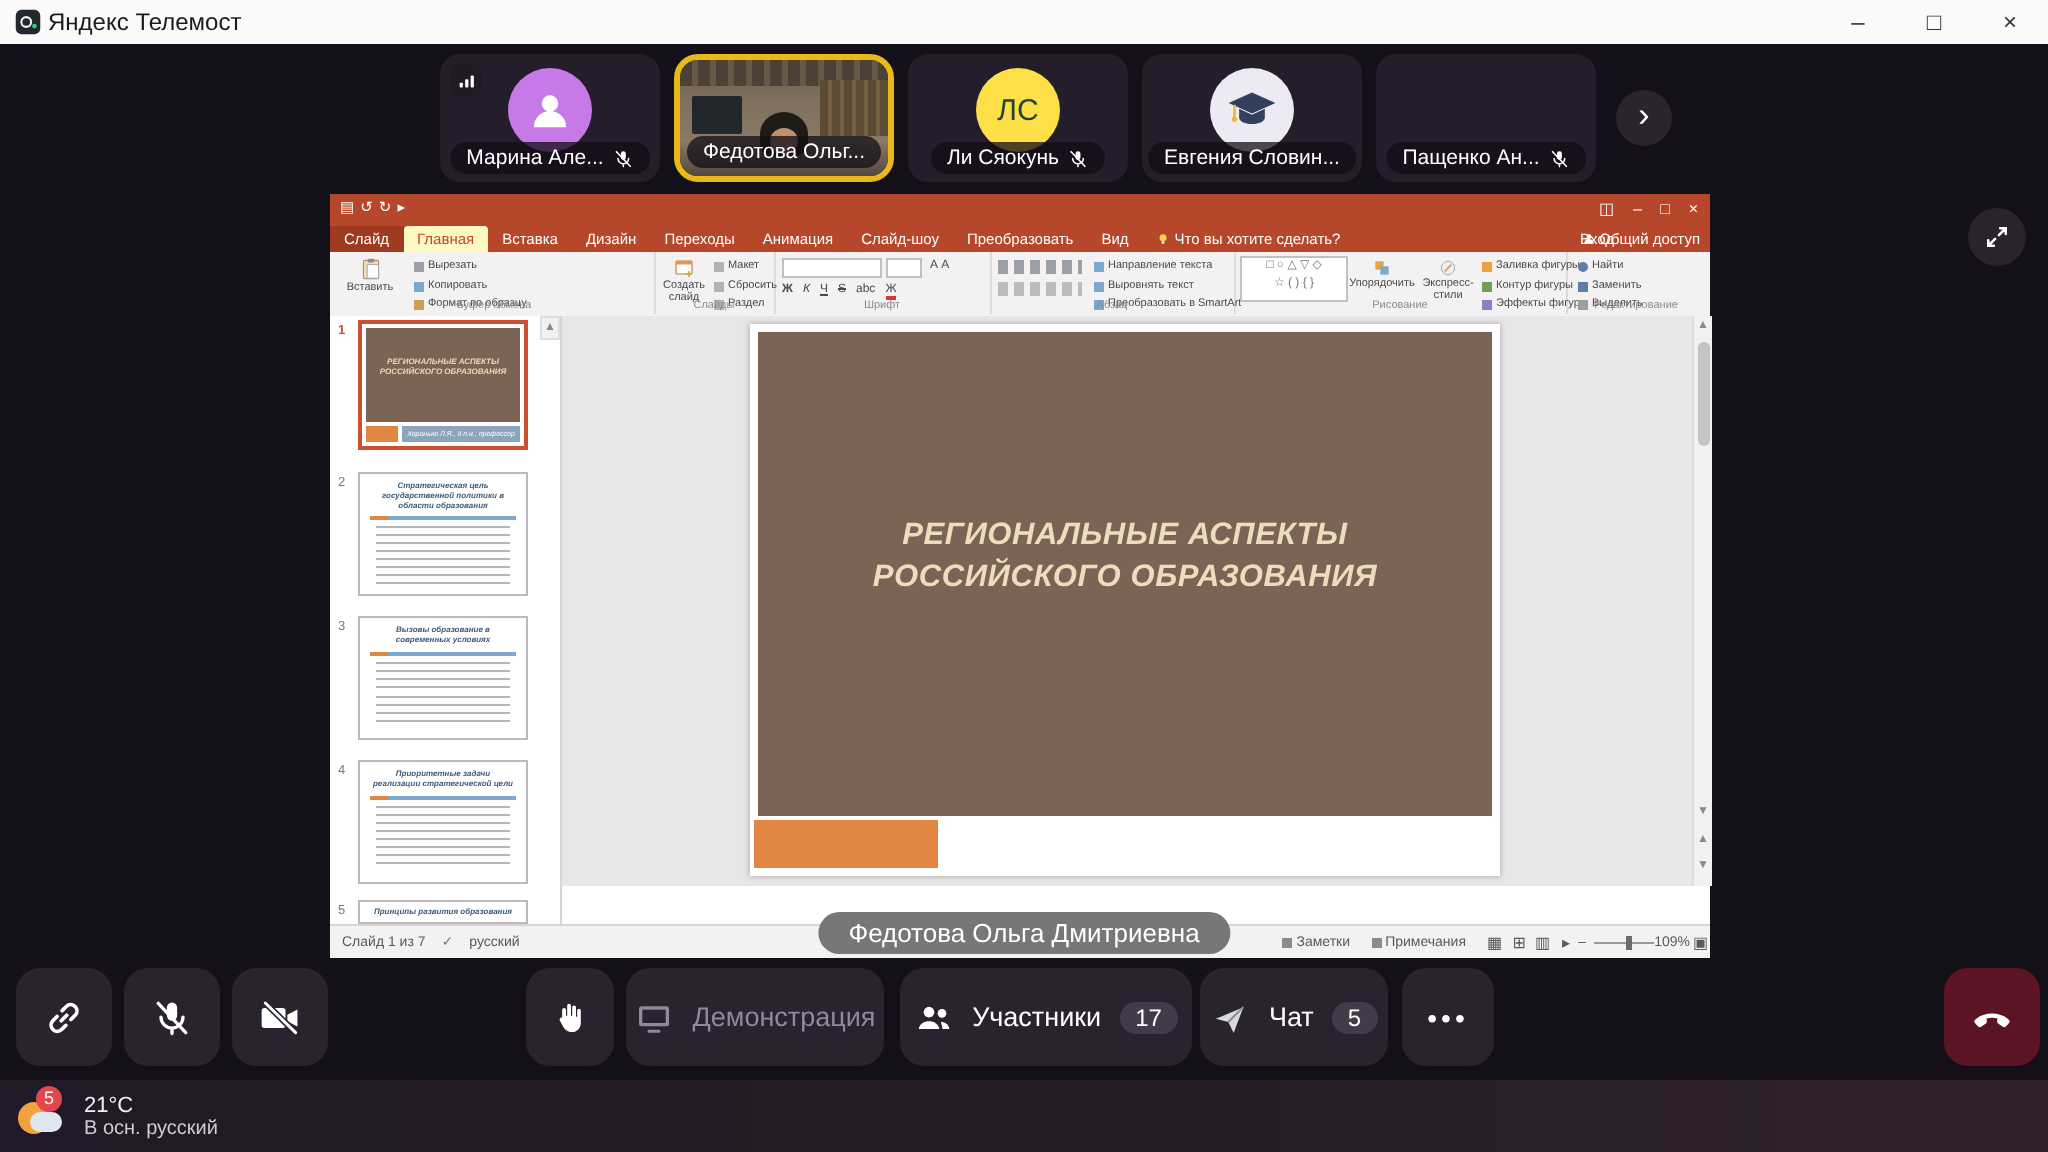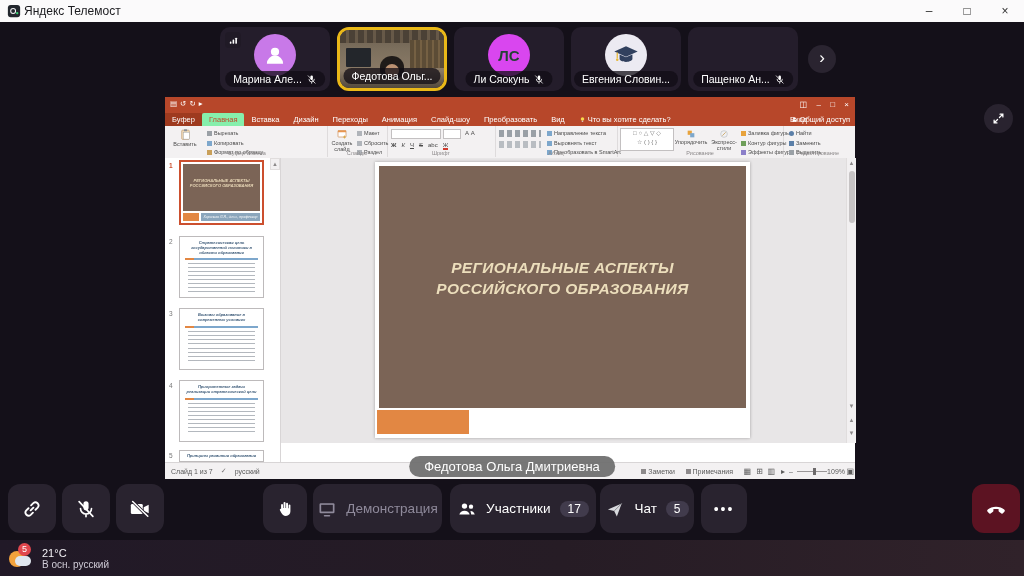--- a/index.html
+++ b/index.html
@@ -24,21 +24,21 @@
   
   .cbtn{position:absolute;top:484px;height:49px;background:#29232f;border-radius:12px;display:flex;
         align-items:center;justify-content:center;gap:9px;color:#fff;font-size:13.5px}
   .badge{background:#413b4c;border-radius:10px;padding:1px 8px;font-size:12px;color:#fff}
   
   .ppt{left:165px;top:97px;width:690px;height:381px;background:#fff;font-family:"Liberation Sans",sans-serif}
   .ppt-titlebar{left:0;top:0;width:690px;height:15px;background:#b7472a;color:#fff}
   .ppt-tabs{left:0;top:15px;width:690px;height:14px;background:#b7472a;display:flex;align-items:flex-end}
   .ptab{font-size:7.5px;color:#fff;padding:2px 7px 2px;white-space:nowrap}
   .ptab.file{background:#9e3a1f}
-  .ptab.active{background:#86efac;color:#c0492c;border-radius:2px 2px 0 0}
+  .ptab.active{background:#fef9c3;color:#c0492c;border-radius:2px 2px 0 0}
   .ribbon{left:0;top:29px;width:690px;height:32px;background:#f3f1f2;border-bottom:1px solid #d8d5d6}
   .group{position:absolute;top:0;height:31px;border-right:1px solid #dedbdc}
   .glabel{position:absolute;bottom:1px;left:0;right:0;text-align:center;font-size:5.5px;color:#8d8a8b}
   .tiny{font-size:5.5px;color:#4a4a4a;display:flex;align-items:center;gap:2px;line-height:1.3;white-space:nowrap}
   .micon{width:5px;height:5px;display:inline-block;flex:none;background:#c9a05a}
   .bigbtn{display:flex;flex-direction:column;align-items:center;font-size:5.5px;color:#4a4a4a;line-height:1.1;text-align:center}
   .panel{left:0;top:61px;width:115px;height:304px;background:#fff;border-right:1px solid #d8d5d6}
   .thumb{position:absolute;left:14px;width:85px;background:#fff;border:1px solid #bdbabb;box-sizing:border-box;overflow:hidden}
   .thumb.sel{border:2px solid #cc4f2e}
   .tnum{position:absolute;left:4px;font-size:6.5px;color:#777}
@@ -104,21 +104,21 @@
     <div class="s" style="left:70px;top:10px;width:34px;height:28px;background:repeating-linear-gradient(90deg,#5c4c36 0 4px,#756043 4px 6px)"></div>
     <div class="s" style="left:40px;top:26px;width:24px;height:22px;background:#1f1b19;border-radius:50% 50% 30% 30%"></div>
     <div class="s" style="left:45px;top:34px;width:14px;height:13px;background:#bb9172;border-radius:50%"></div>
   </div>
   <span class="pill">
     <span>Федотова Ольг...</span>
   </span>
 </div>
 
 <div class="tile" style="left:454px">
-  <span class="avatar" style="background:#d946ef;color:#234334;font-size:15px;font-weight:bold">ЛС</span>
+  <span class="avatar" style="background:#fde047;color:#234334;font-size:15px;font-weight:normal">ЛС</span>
   <span class="pill">
     <span>Ли Сяокунь</span>
     <svg viewBox="0 0 24 24" width="11" height="11">
         <rect x="9.3" y="3.5" width="5.4" height="9.5" rx="2.7" fill="#fff"></rect>
         <path d="M6.2 11.5a5.8 5.8 0 0 0 11.6 0M12 17.3v3" stroke="#fff" stroke-width="1.7" fill="none" stroke-linecap="round"></path>
         <path d="M4.5 4l15 16" stroke="#fff" stroke-width="1.7" stroke-linecap="round"></path>
       </svg>
   </span>
 </div>
 
@@ -153,21 +153,21 @@
 
   <div class="s ppt-titlebar">
     <span class="s" style="left:5px;top:2px;font-size:7.5px;letter-spacing:3px;color:#fff"><span>▤</span><span>↺</span><span>↻</span><span>▸</span></span>
     <span class="s" style="right:48px;top:3px;font-size:8px;color:#fff">◫</span>
     <span class="s" style="right:34px;top:3px;font-size:8px;color:#fff">–</span>
     <span class="s" style="right:20px;top:3px;font-size:8px;color:#fff">□</span>
     <span class="s" style="right:6px;top:3px;font-size:8px;color:#fff">×</span>
   </div>
 
   <div class="s ppt-tabs">
-    <span class="ptab file">Буфер</span>
+    <span class="ptab file">Слайд</span>
     <span class="ptab active">Главная</span>
     <span class="ptab">Вставка</span>
     <span class="ptab">Дизайн</span>
     <span class="ptab">Переходы</span>
     <span class="ptab">Анимация</span>
     <span class="ptab">Слайд-шоу</span>
     <span class="ptab">Преобразовать</span>
     <span class="ptab">Вид</span>
     <span class="ptab" style="display:flex;align-items:center;gap:2px">
       <svg viewBox="0 0 24 24" width="7" height="7">

